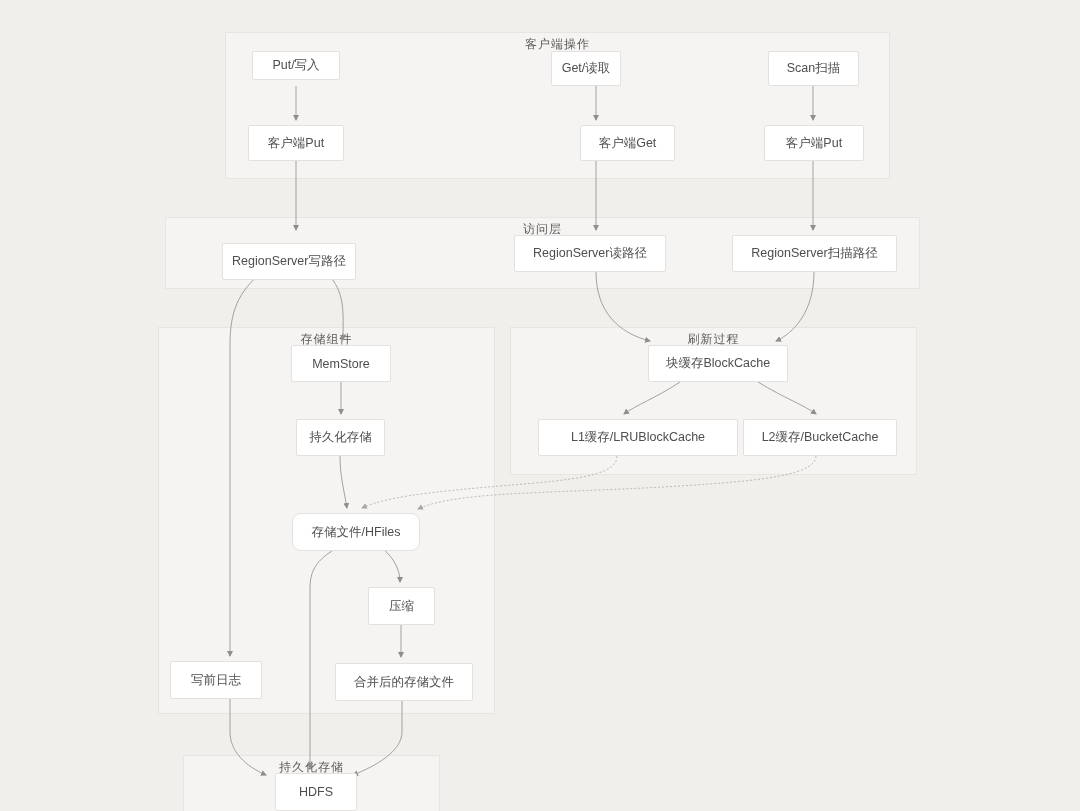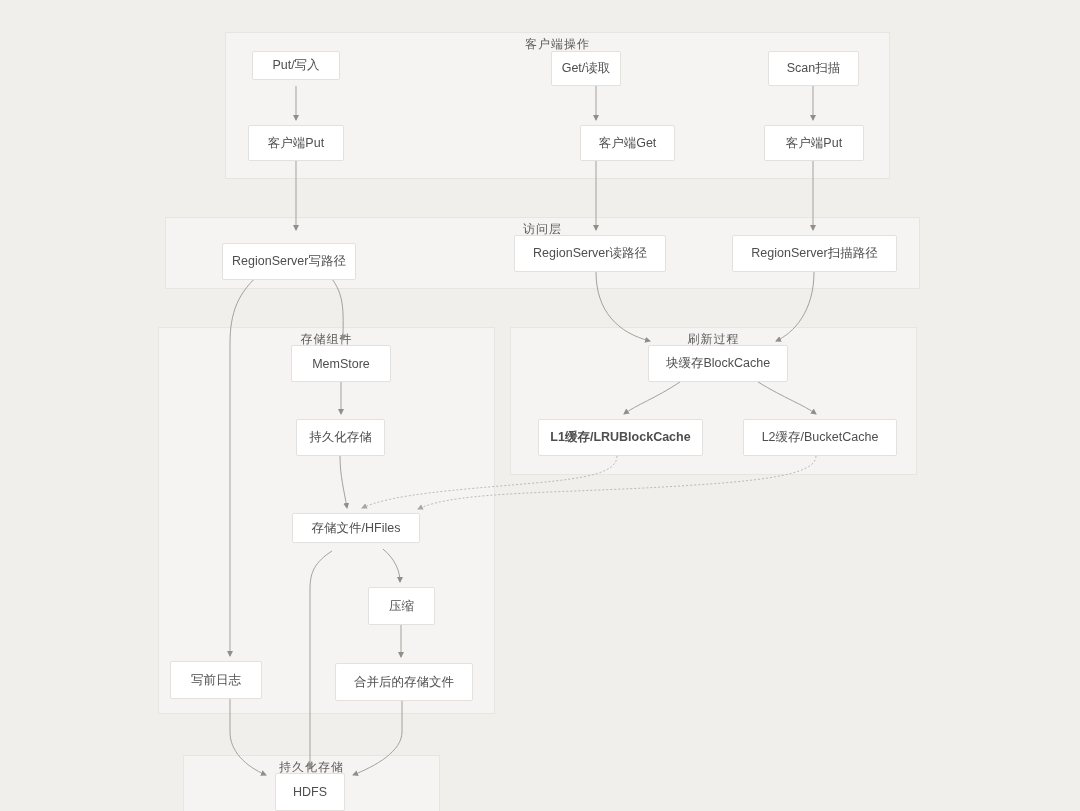--- a/index.html
+++ b/index.html
@@ -112,22 +112,22 @@
       <div class="node" style="left: 551px; top: 27px; width: 70px; height: 35px;">Get/读取</div>
       <div class="node" style="left: 768px; top: 27px; width: 91px; height: 35px;">Scan扫描</div>
       <div class="node" style="left: 248px; top: 101px; width: 96px; height: 36px;">客户端Put</div>
       <div class="node" style="left: 580px; top: 101px; width: 95px; height: 36px;">客户端Get</div>
       <div class="node" style="left: 764px; top: 101px; width: 100px; height: 36px;">客户端Put</div>
       <div class="node" style="left: 222px; top: 219px; width: 134px; height: 37px;">RegionServer写路径</div>
       <div class="node" style="left: 514px; top: 211px; width: 152px; height: 37px;">RegionServer读路径</div>
       <div class="node" style="left: 732px; top: 211px; width: 165px; height: 37px;">RegionServer扫描路径</div>
       <div class="node" style="left: 291px; top: 321px; width: 100px; height: 37px;">MemStore</div>
       <div class="node" style="left: 296px; top: 395px; width: 89px; height: 37px;">持久化存储</div>
-      <div class="node" style="left: 292px; top: 489px; width: 128px; height: 30px;">存储文件/HFiles</div>
+      <div class="node" style="left: 292px; top: 489px; width: 128px; height: 38px; border-radius: 9px;">存储文件/HFiles</div>
       <div class="node" style="left: 368px; top: 563px; width: 67px; height: 38px; text-align: right;">压缩</div>
       <div class="node" style="left: 170px; top: 637px; width: 92px; height: 38px;">写前日志</div>
       <div class="node" style="left: 335px; top: 639px; width: 138px; height: 38px;">合并后的存储文件</div>
       <div class="node" style="left: 648px; top: 321px; width: 140px; height: 37px;">块缓存BlockCache</div>
-      <div class="node" style="left: 538px; top: 395px; width: 165px; height: 37px; font-weight: bold;">L1缓存/LRUBlockCache</div>
+      <div class="node" style="left: 538px; top: 395px; width: 200px; height: 37px;">L1缓存/LRUBlockCache</div>
       <div class="node" style="left: 743px; top: 395px; width: 154px; height: 37px;">L2缓存/BucketCache</div>
-      <div class="node" style="left: 275px; top: 749px; width: 70px; height: 38px;">HDFS</div>
+      <div class="node" style="left: 275px; top: 749px; width: 82px; height: 38px;">HDFS</div>
     </div>
 </div>
 
 </body></html>

